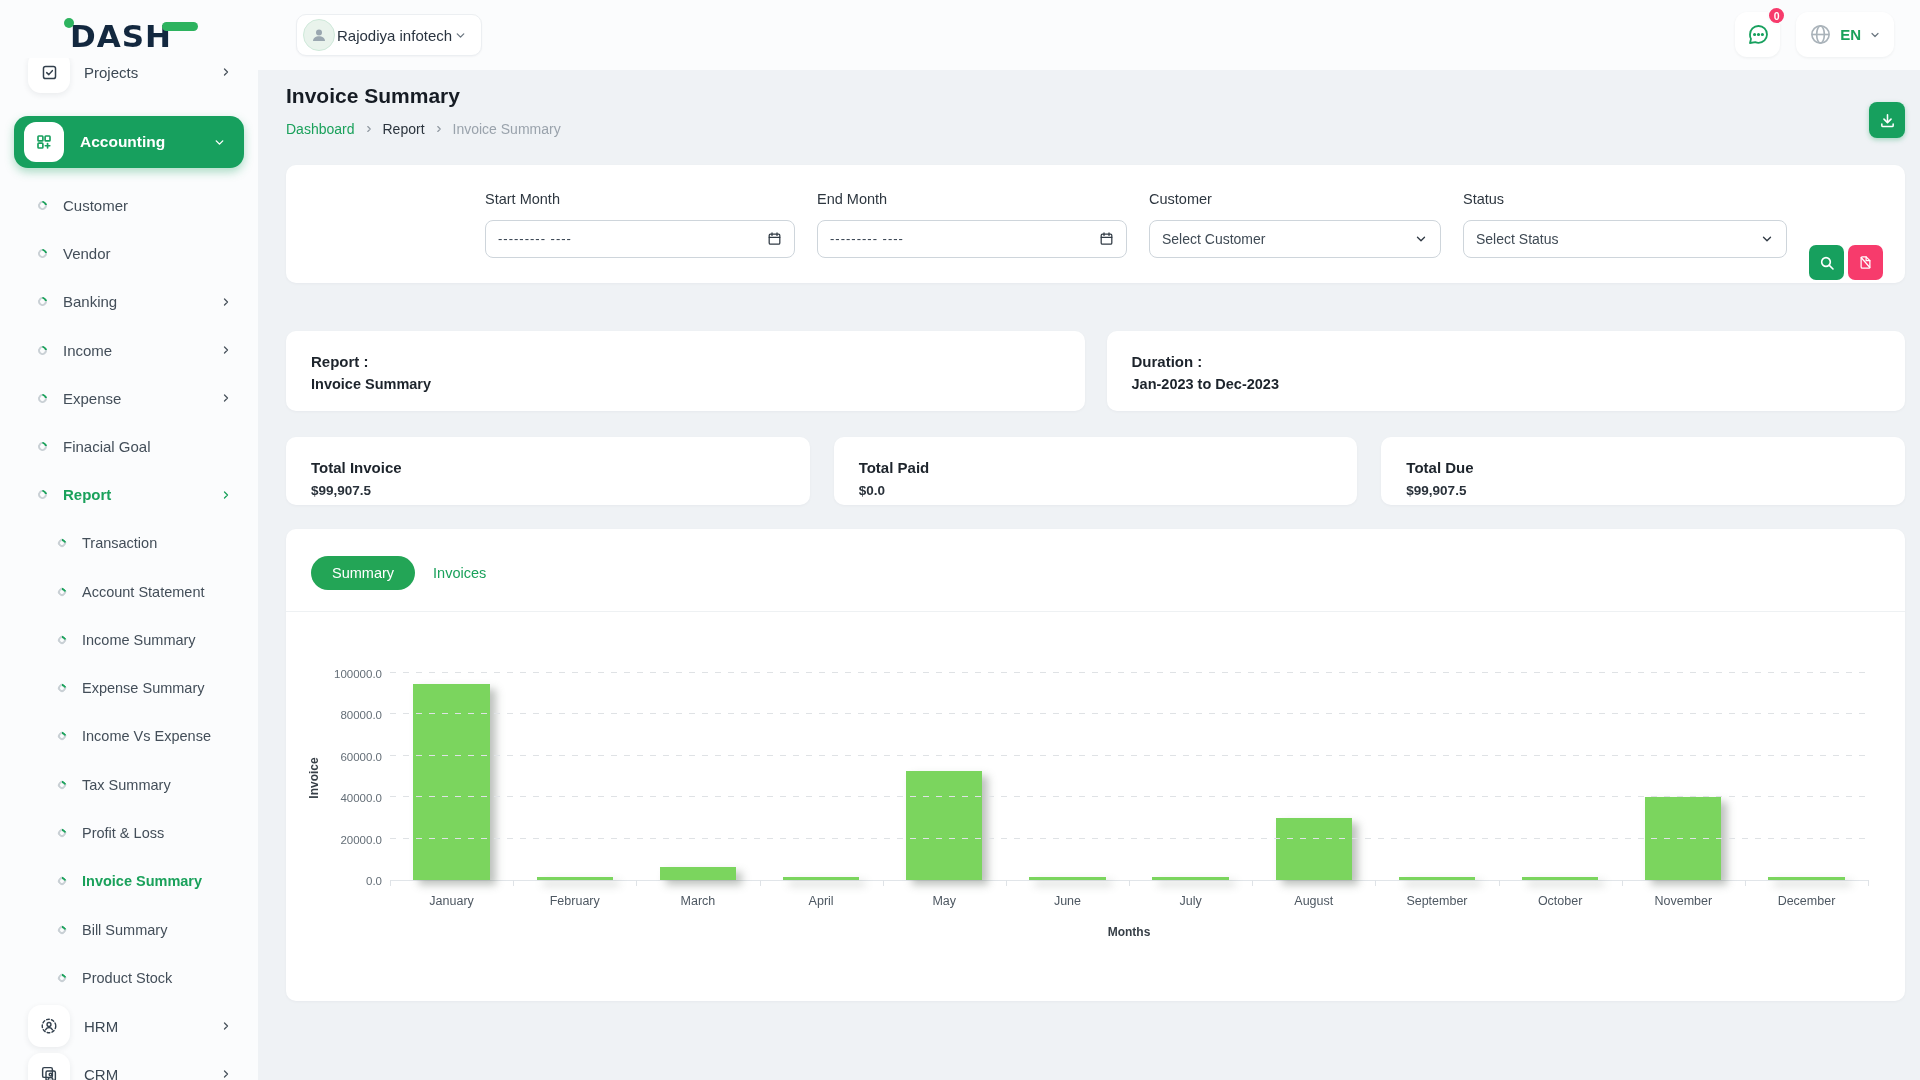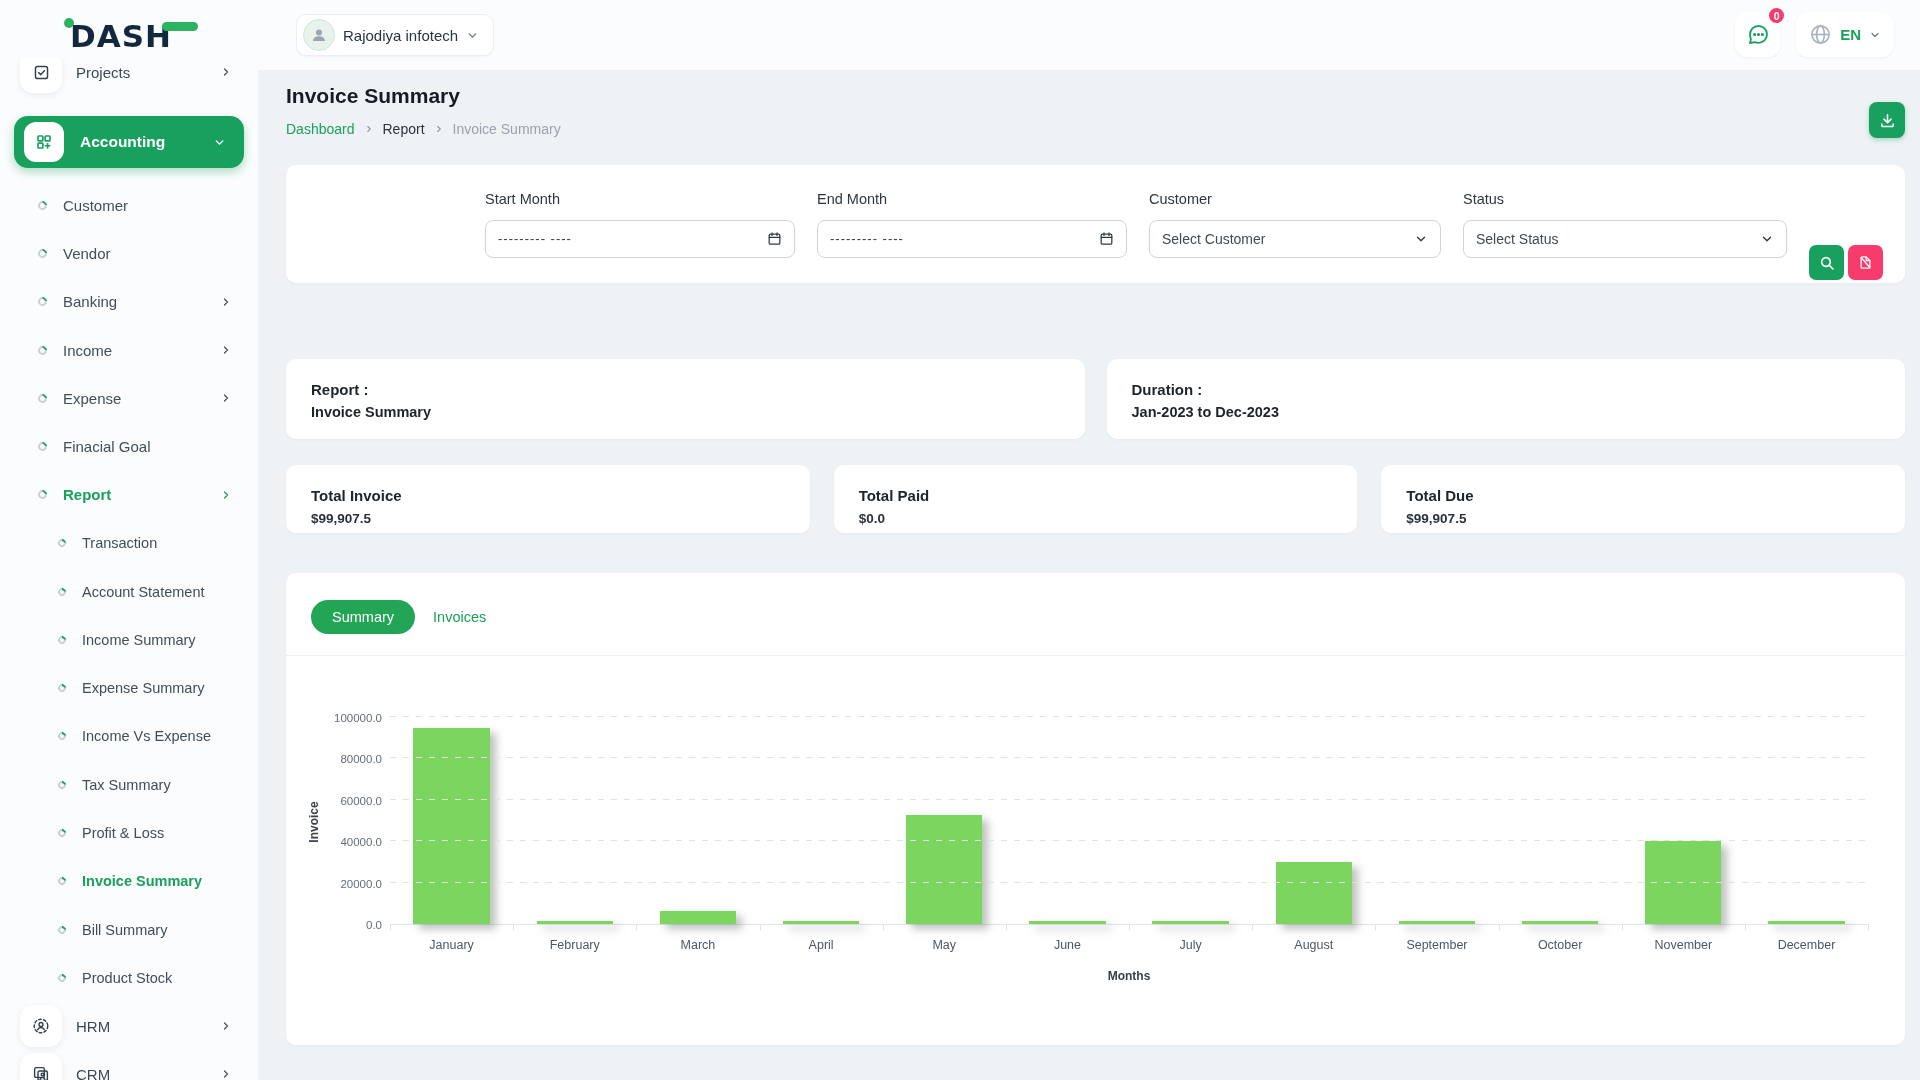--- a/index.html
+++ b/index.html
@@ -1,39 +1,39 @@
 <!DOCTYPE html>
 <html><head>
 <meta charset="utf-8">
 <style>
   *{margin:0;padding:0;box-sizing:border-box;}
   html,body{background:#e8ebee;}
   .app{position:relative;width:1920px;height:1080px;background:#eff2f5;font-family:"Liberation Sans",sans-serif;overflow:hidden;}
 
   
   .topbar{position:absolute;top:0;left:0;width:1920px;height:70px;background:#fbfcfd;z-index:1;}
-  .userpill{position:absolute;left:296px;top:14px;height:42px;display:flex;align-items:center;gap:8px;background:#fff;border:1px solid #eceff2;border-radius:10px;padding:0 14px 0 6px;box-shadow:0 1px 2px rgba(20,30,40,.04);cursor:pointer;}
+  .userpill{position:absolute;left:296px;top:14px;height:42px;display:flex;align-items:center;gap:2px;background:#fff;border:1px solid #eceff2;border-radius:10px;padding:0 14px 0 6px;box-shadow:0 1px 2px rgba(20,30,40,.04);cursor:pointer;}
   .avatar{width:32px;height:32px;border-radius:50%;background:#e9f3ec;border:1px solid #cfe9da;display:flex;align-items:center;justify-content:center;color:#9aa7b0;}
   .username{font-size:15px;color:#2a3440;}
   .chev{color:#6b7680;display:flex;align-items:center;}
   .top-actions{position:absolute;right:26px;top:12px;display:flex;gap:16px;align-items:center;}
   .iconcard{position:relative;width:45px;height:45px;background:#fff;border-radius:12px;box-shadow:0 1px 3px rgba(20,30,40,.06);display:flex;align-items:center;justify-content:center;cursor:pointer;}
   .badge{position:absolute;top:-6px;right:-6px;min-width:19px;height:19px;border-radius:10px;background:#f73b6c;color:#fff;font-size:10.5px;font-weight:bold;display:flex;align-items:center;justify-content:center;border:2px solid #fbfcfd;}
   .langpill{height:45px;background:#fff;border-radius:12px;box-shadow:0 1px 3px rgba(20,30,40,.06);display:flex;align-items:center;gap:8px;padding:0 13px;cursor:pointer;}
   .langcode{color:#1aa15b;font-size:15px;font-weight:bold;}
 
   
   .sidebar{position:absolute;top:0;left:0;width:258px;height:1080px;background:#fbfcfd;z-index:5;overflow:hidden;}
   .side-head{position:absolute;top:0;left:0;right:0;height:58px;background:#fbfcfd;z-index:3;}
   .logo{position:absolute;left:64px;top:18px;display:flex;align-items:flex-start;}
   .logo-dot{width:10px;height:10px;border-radius:50%;background:#2db35f;margin-right:-4px;position:relative;z-index:2;}
   .logo-text{font-size:31px;font-weight:800;letter-spacing:1px;color:#13283f;font-family:"DejaVu Sans",sans-serif;}
   .logo-dash{width:36px;height:9px;border-radius:5px;background:#2db35f;margin-left:-10px;margin-top:4px;}
   .menu{position:absolute;top:48px;left:0;right:0;z-index:1;}
-  .mrow{position:relative;height:48px;display:flex;align-items:center;cursor:pointer;}
+  .mrow{position:relative;height:48px;display:flex;align-items:center;cursor:pointer;padding-left:8px;}
   .mrow .iconbox{width:42px;height:42px;background:#fff;border-radius:13px;box-shadow:0 2px 6px rgba(25,35,45,.08);display:flex;align-items:center;justify-content:center;color:#33404d;margin-left:20px;}
   .mrow .mlabel{font-size:15px;color:#3c4854;margin-left:14px;}
   .mrow .chev-r{position:absolute;right:26px;color:#49535d;display:flex;}
   .acc-pill{margin:20px 14px 0;height:52px;background:#17a05e;border-radius:14px;display:flex;align-items:center;box-shadow:0 4px 10px rgba(23,160,94,.35);cursor:pointer;position:relative;}
   .acc-pill .iconbox{width:40px;height:40px;background:#fff;border-radius:12px;display:flex;align-items:center;justify-content:center;color:#17a05e;margin-left:10px;}
   .acc-pill .mlabel{font-size:15.5px;font-weight:bold;color:#fff;margin-left:16px;}
   .acc-pill .chev-d{position:absolute;right:18px;color:#fff;display:flex;}
   .submenu{padding-top:13px;}
   .srow{position:relative;height:48.3px;display:flex;align-items:center;cursor:pointer;}
   .srow .bullet{width:9px;height:9px;border-radius:50%;border:2px solid #c9d0d5;border-top-color:#1aa15b;transform:rotate(40deg);flex:none;}
@@ -64,31 +64,31 @@
   .flabel{font-size:14.5px;color:#2e3740;margin-bottom:13px;}
   .inp{height:38px;border:1px solid #ced5db;border-radius:8px;display:flex;align-items:center;padding:0 12px;background:#fff;cursor:pointer;}
   .inp.date{width:310px;color:#2f3b49;font-size:13px;letter-spacing:1px;}
   .inp.sel{width:292px;color:#3f4a54;font-size:14px;}
   .inp .right{margin-left:auto;color:#303a44;display:flex;}
   .fbtns{margin-left:auto;display:flex;gap:4px;align-self:flex-end;margin-bottom:3px;}
   .btn-sq{width:35px;height:35px;border:none;border-radius:7px;display:flex;align-items:center;justify-content:center;color:#fff;cursor:pointer;}
   .btn-search{background:#17a05e;}
   .btn-reset{background:#f73b6c;}
 
-  .info-row{display:grid;grid-template-columns:1fr 1fr;gap:22px;margin-top:76px;}
+  .info-row{display:grid;grid-template-columns:1fr 1fr;gap:22px;margin-top:48px;}
   .info-card{height:80px;padding:22px 25px 0;}
   .info-l1{font-size:15px;font-weight:bold;color:#1d242c;}
   .info-l2{font-size:14.5px;font-weight:bold;color:#1d242c;margin-top:6px;}
 
   .totals-row{display:grid;grid-template-columns:repeat(3,1fr);gap:24px;margin-top:26px;}
   .total-card{height:68px;padding:22px 25px 16px;}
   .t-label{font-size:15px;font-weight:bold;color:#1d242c;}
   .t-value{font-size:13.5px;font-weight:600;color:#29313a;margin-top:7px;}
 
-  .chart-card{margin-top:40px;height:472px;}
+  .chart-card{margin-top:24px;height:472px;}
   .tabs{display:flex;align-items:center;gap:18px;padding:27px 25px 21px;border-bottom:1px solid #eef1f3;}
   .tab-active{background:#23a556;color:#fff;border-radius:17px;padding:9px 21px;font-size:14.5px;border:none;cursor:pointer;}
   .tab-link{color:#1aa15b;font-size:14.5px;background:none;border:none;cursor:pointer;}
 
   .chart-area{position:relative;height:374px;}
   .ylab-wrap{position:absolute;left:18px;top:62px;height:207px;width:20px;display:flex;align-items:center;justify-content:center;}
   .ylab{transform:rotate(-90deg);font-size:12px;font-weight:bold;color:#373f47;white-space:nowrap;}
   .ytick{position:absolute;left:0;width:96px;text-align:right;font-size:11.5px;color:#646e77;}
   .plot{position:absolute;left:104px;top:62px;width:1478px;height:207px;border-bottom:1px solid #e1e5e9;}
   .gridline{position:absolute;left:0;right:0;height:1px;background:repeating-linear-gradient(90deg,#dfe2e5 0 6px,transparent 6px 13px);}

